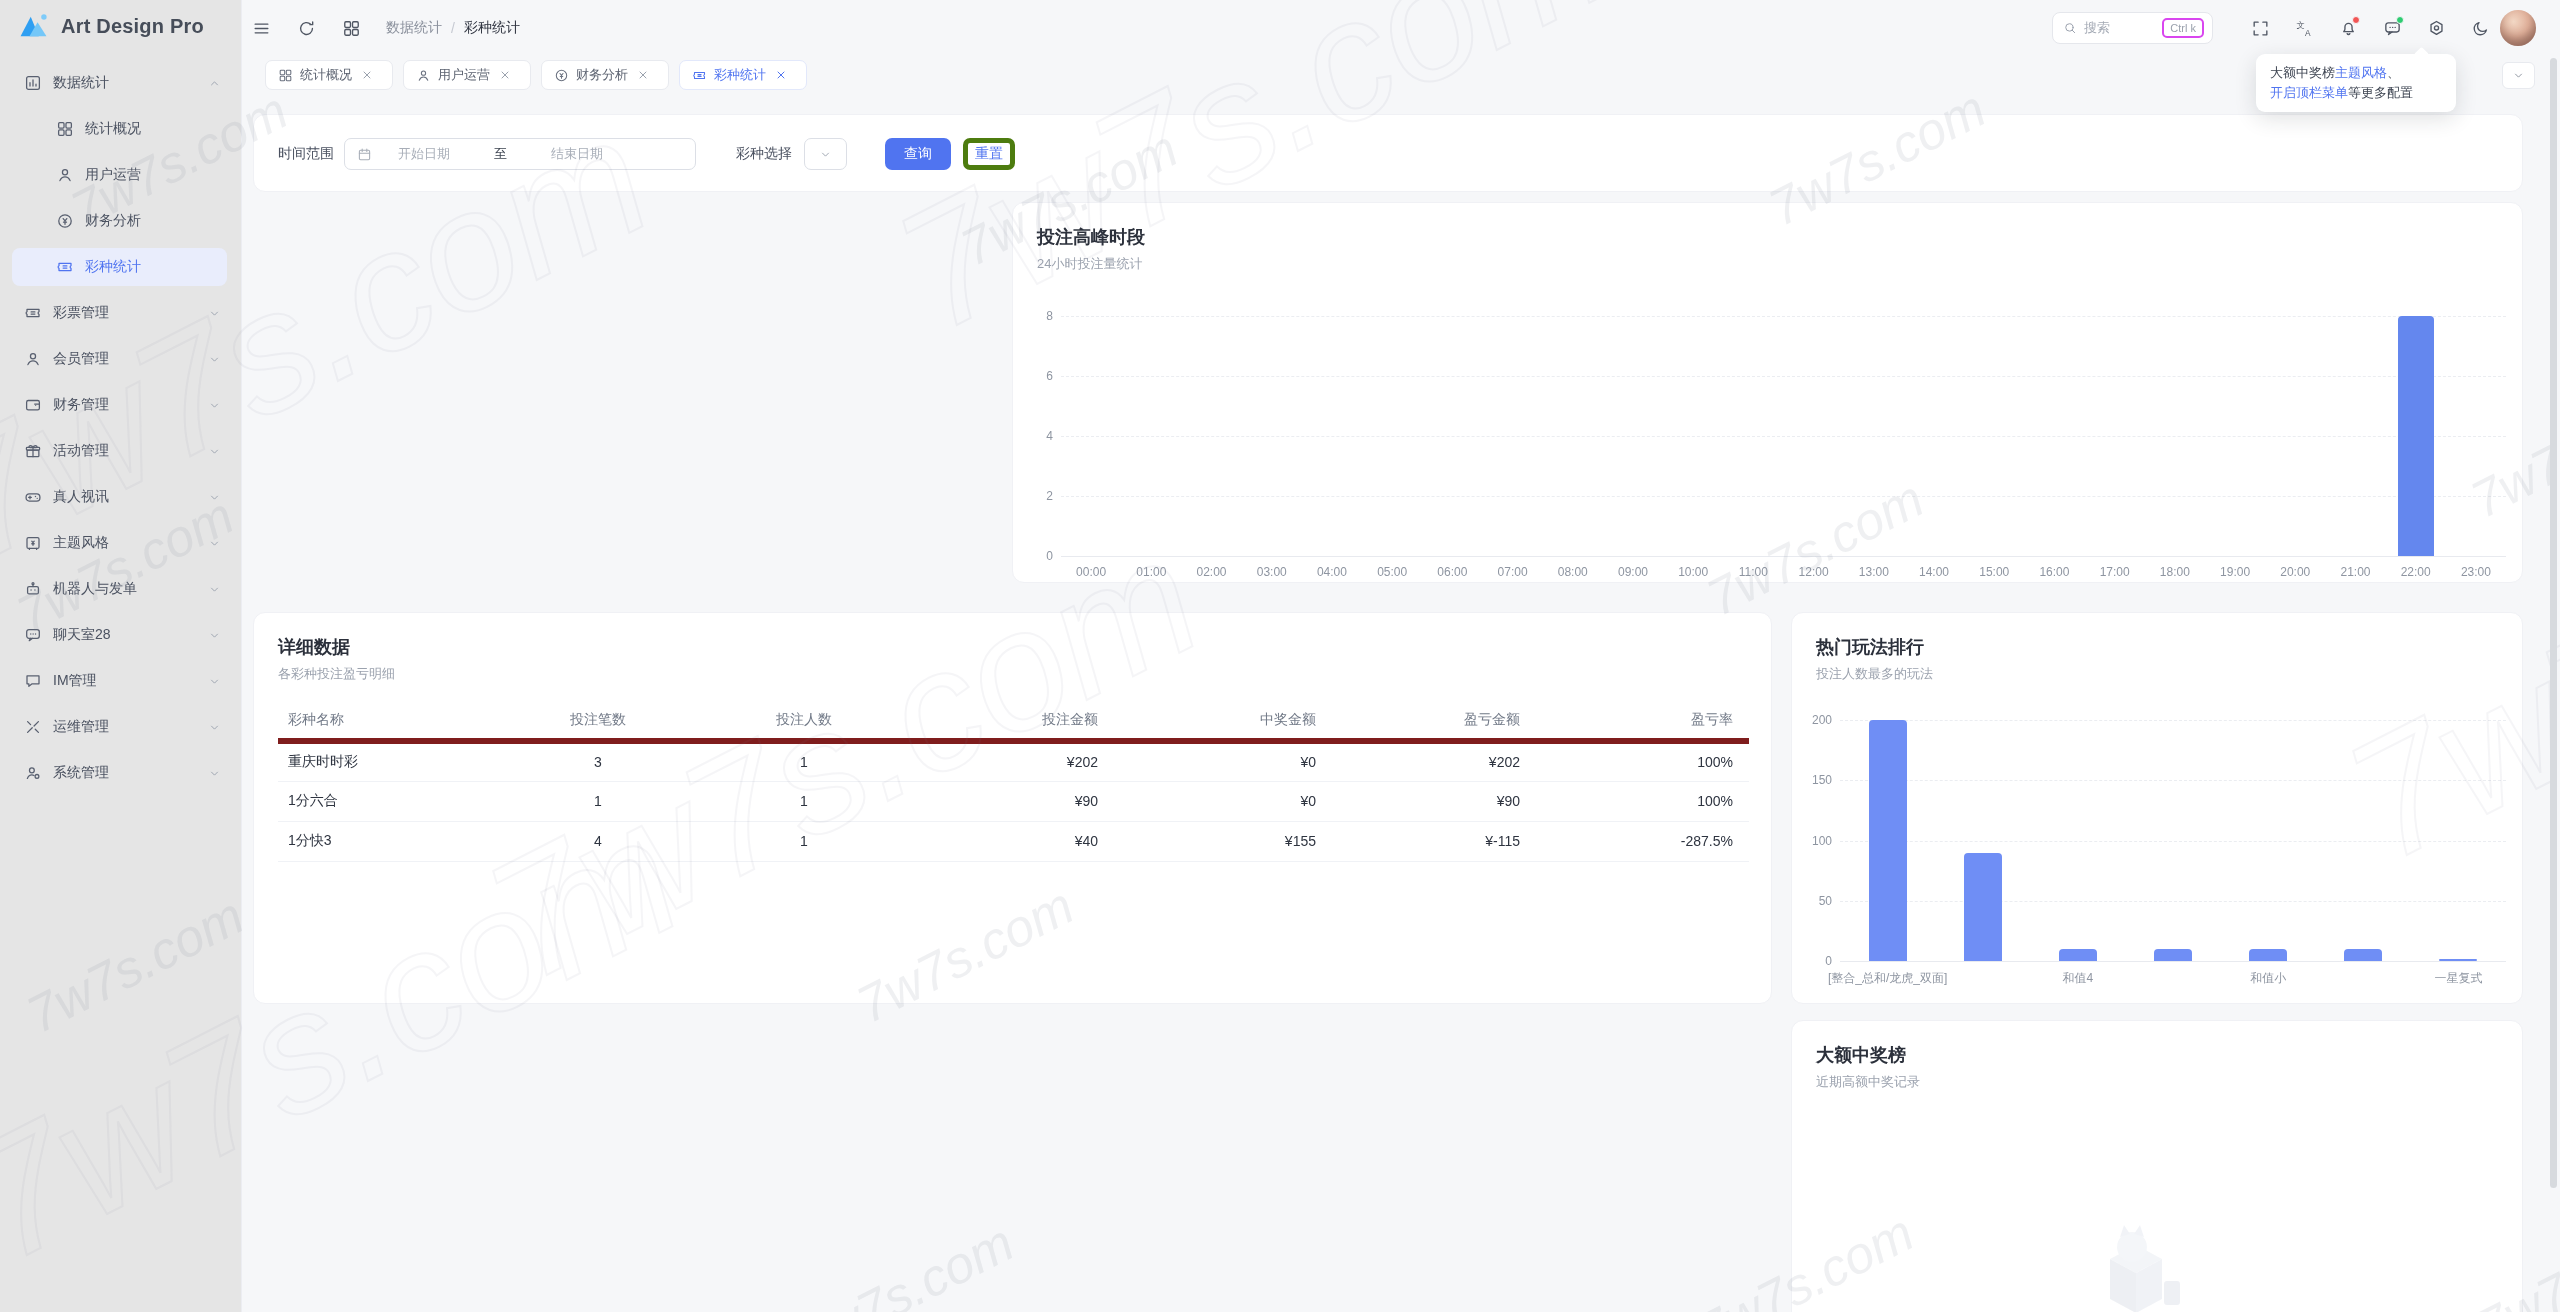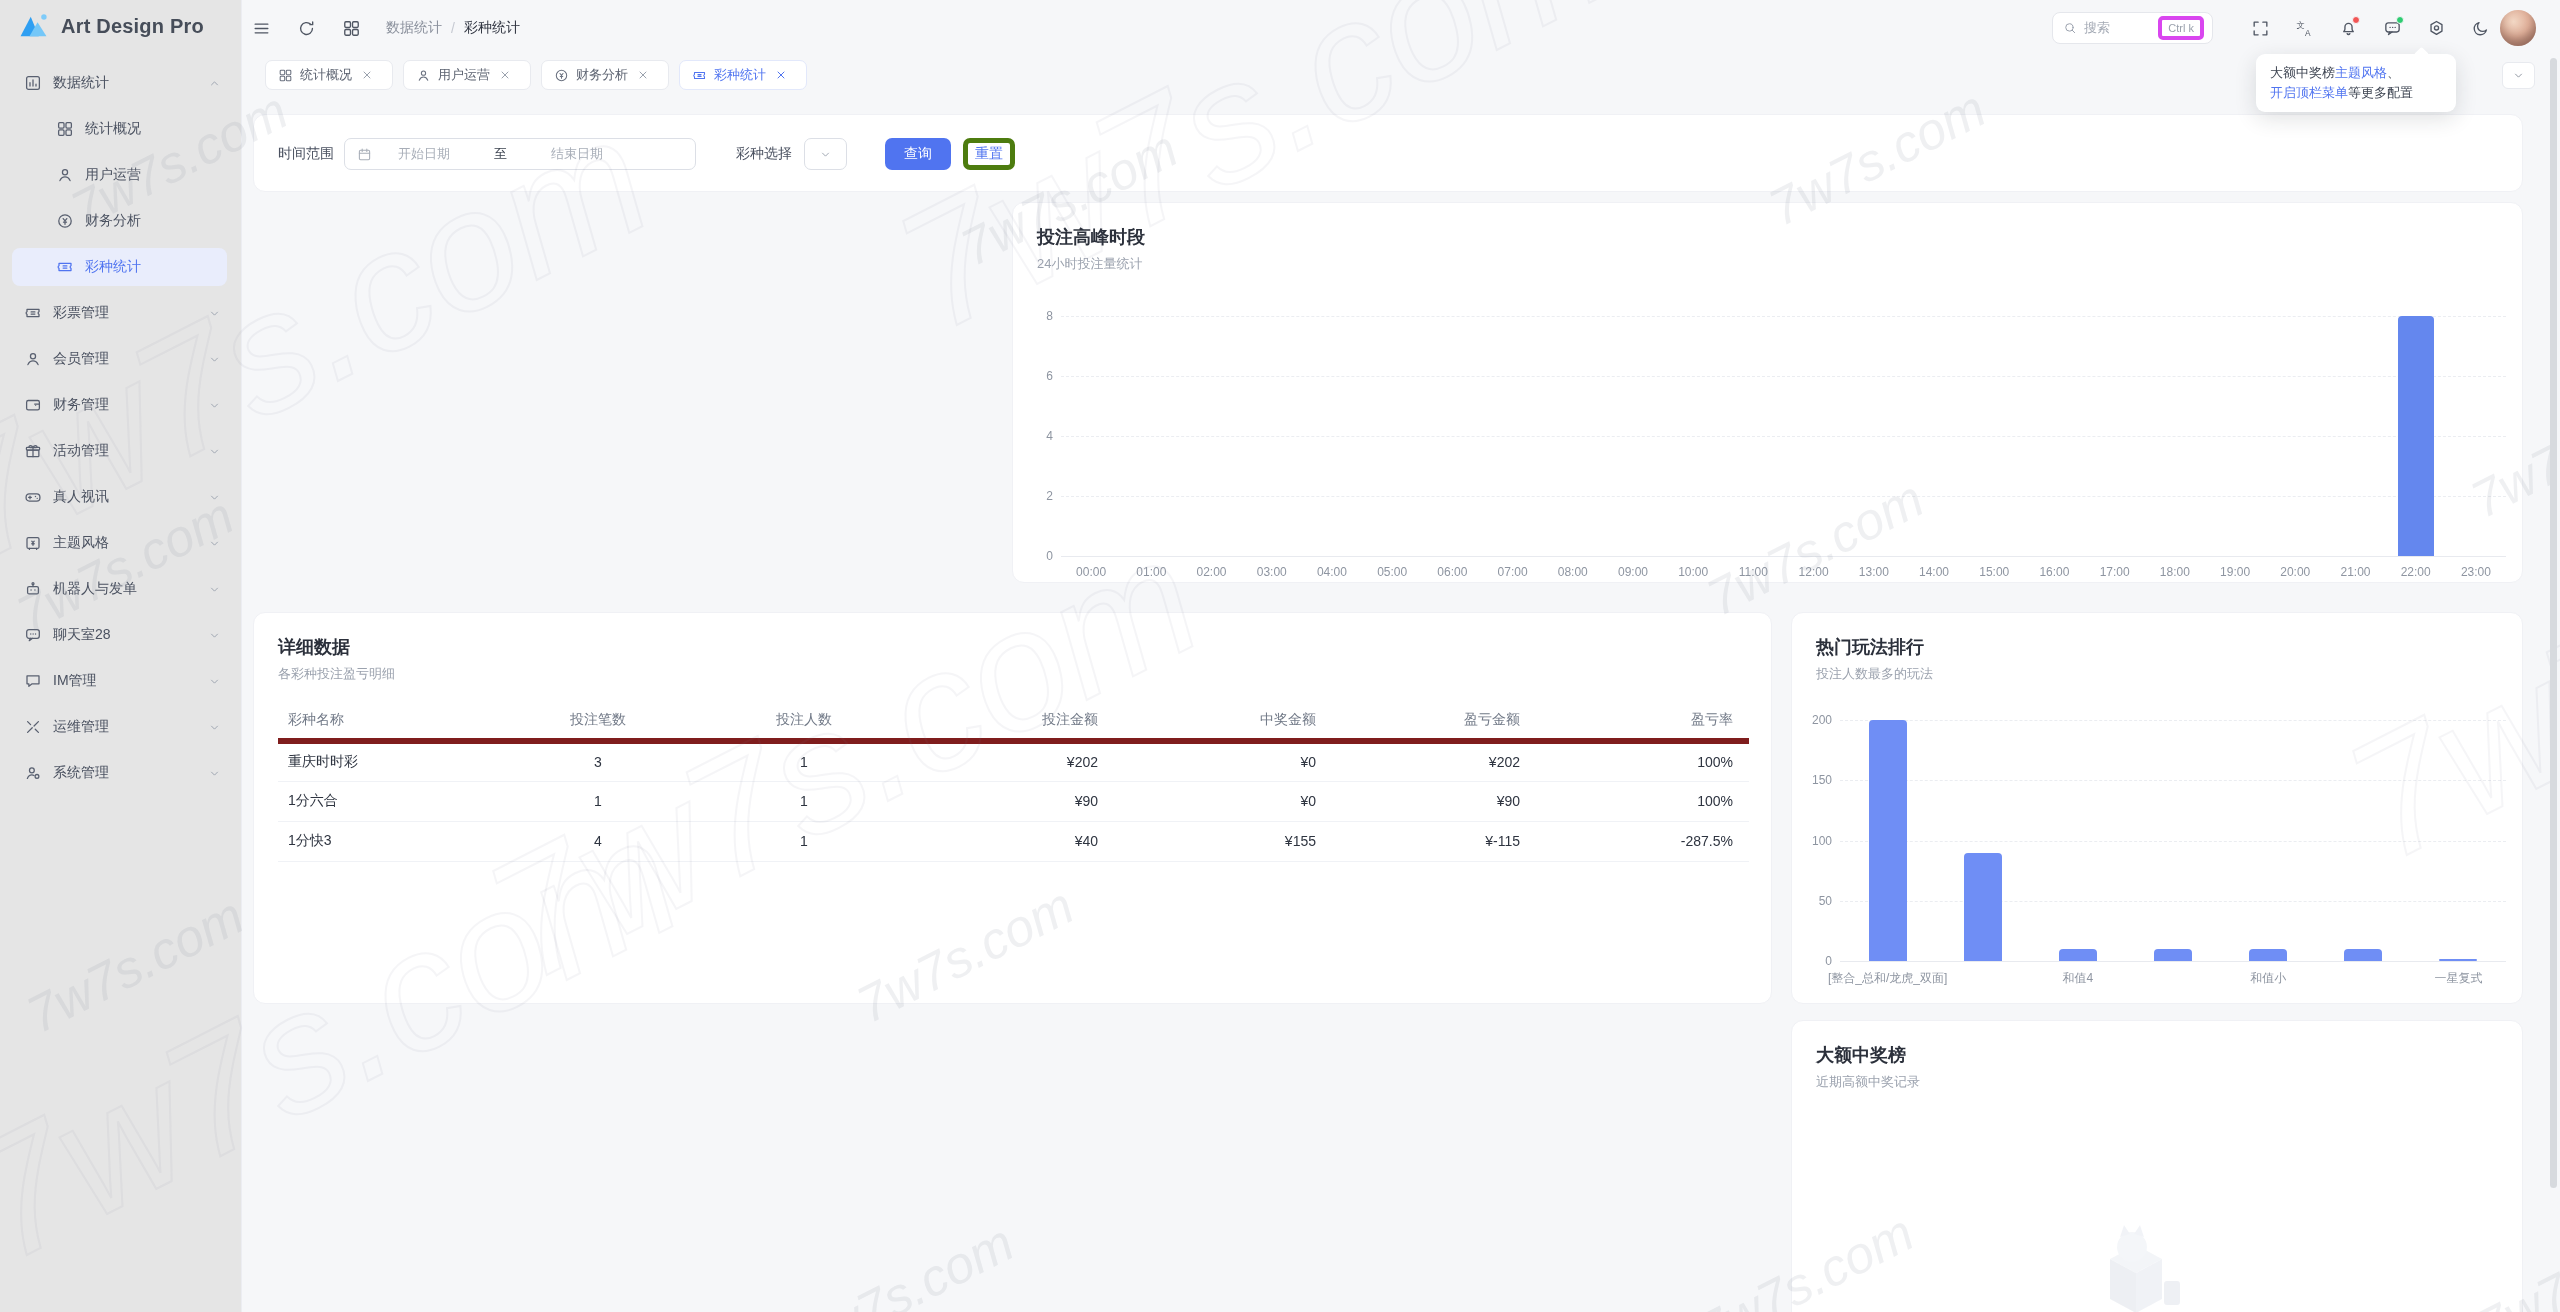--- a/index.html
+++ b/index.html
@@ -23,21 +23,21 @@
 
   
   .hicon{position:absolute;width:19px;height:19px;color:#4f5663;cursor:pointer;}
   #breadcrumb{position:absolute;left:386px;top:0;height:56px;display:flex;align-items:center;font-size:14px;}
   #breadcrumb .bc-parent{color:#8a909c;}
   #breadcrumb .bc-sep{color:#c6cad2;margin:0 9px;}
   #breadcrumb .bc-current{color:#2f3440;}
   #search-box{position:absolute;left:2052px;top:12px;width:161px;height:32px;background:#fff;border:1px solid #e5e7ec;border-radius:8px;display:flex;align-items:center;padding:0 8px 0 10px;cursor:text;}
   #search-box .ic{width:14px;height:14px;color:#9aa1ad;flex:0 0 auto;}
   #search-placeholder{flex:1;margin-left:7px;font-size:13px;color:#a3a9b4;}
-  #search-shortcut{font-size:11px;color:#9aa1ad;border:4px solid #d946ef;border-radius:5px;padding:2px 6px;background:#fff;white-space:nowrap;}
+  #search-shortcut{font-size:11px;color:#9aa1ad;border:2px solid #d946ef;border-radius:5px;padding:2px 6px;background:#fff;white-space:nowrap;}
   #header-actions{position:absolute;left:2238px;top:10px;height:36px;display:flex;align-items:center;z-index:6;}
   .act-btn{position:relative;width:44px;height:36px;display:flex;align-items:center;justify-content:center;cursor:pointer;}
   .act-btn .ic{width:19px;height:19px;color:#4f5663;}
   .act-badge{position:absolute;top:6px;right:10px;width:8px;height:8px;border-radius:50%;border:1.5px solid #f6f7f9;}
   #avatar{position:absolute;left:2500px;top:10px;width:36px;height:36px;border-radius:50%;cursor:pointer;z-index:6;
     background:radial-gradient(circle at 38% 32%,#f2d7c4 0%,#e0b09a 45%,#b98a78 78%,#9a6f60 100%);box-shadow:inset 0 -8px 10px rgba(90,55,45,.35);}
 
   
   #tabbar{position:absolute;left:265px;top:60px;display:flex;gap:10px;z-index:5;}
   .tab-chip{display:flex;align-items:center;height:30px;padding:0 12px;background:#fff;border:1px solid #e8eaef;border-radius:7px;font-size:13px;color:#5b6270;cursor:pointer;white-space:nowrap;}

